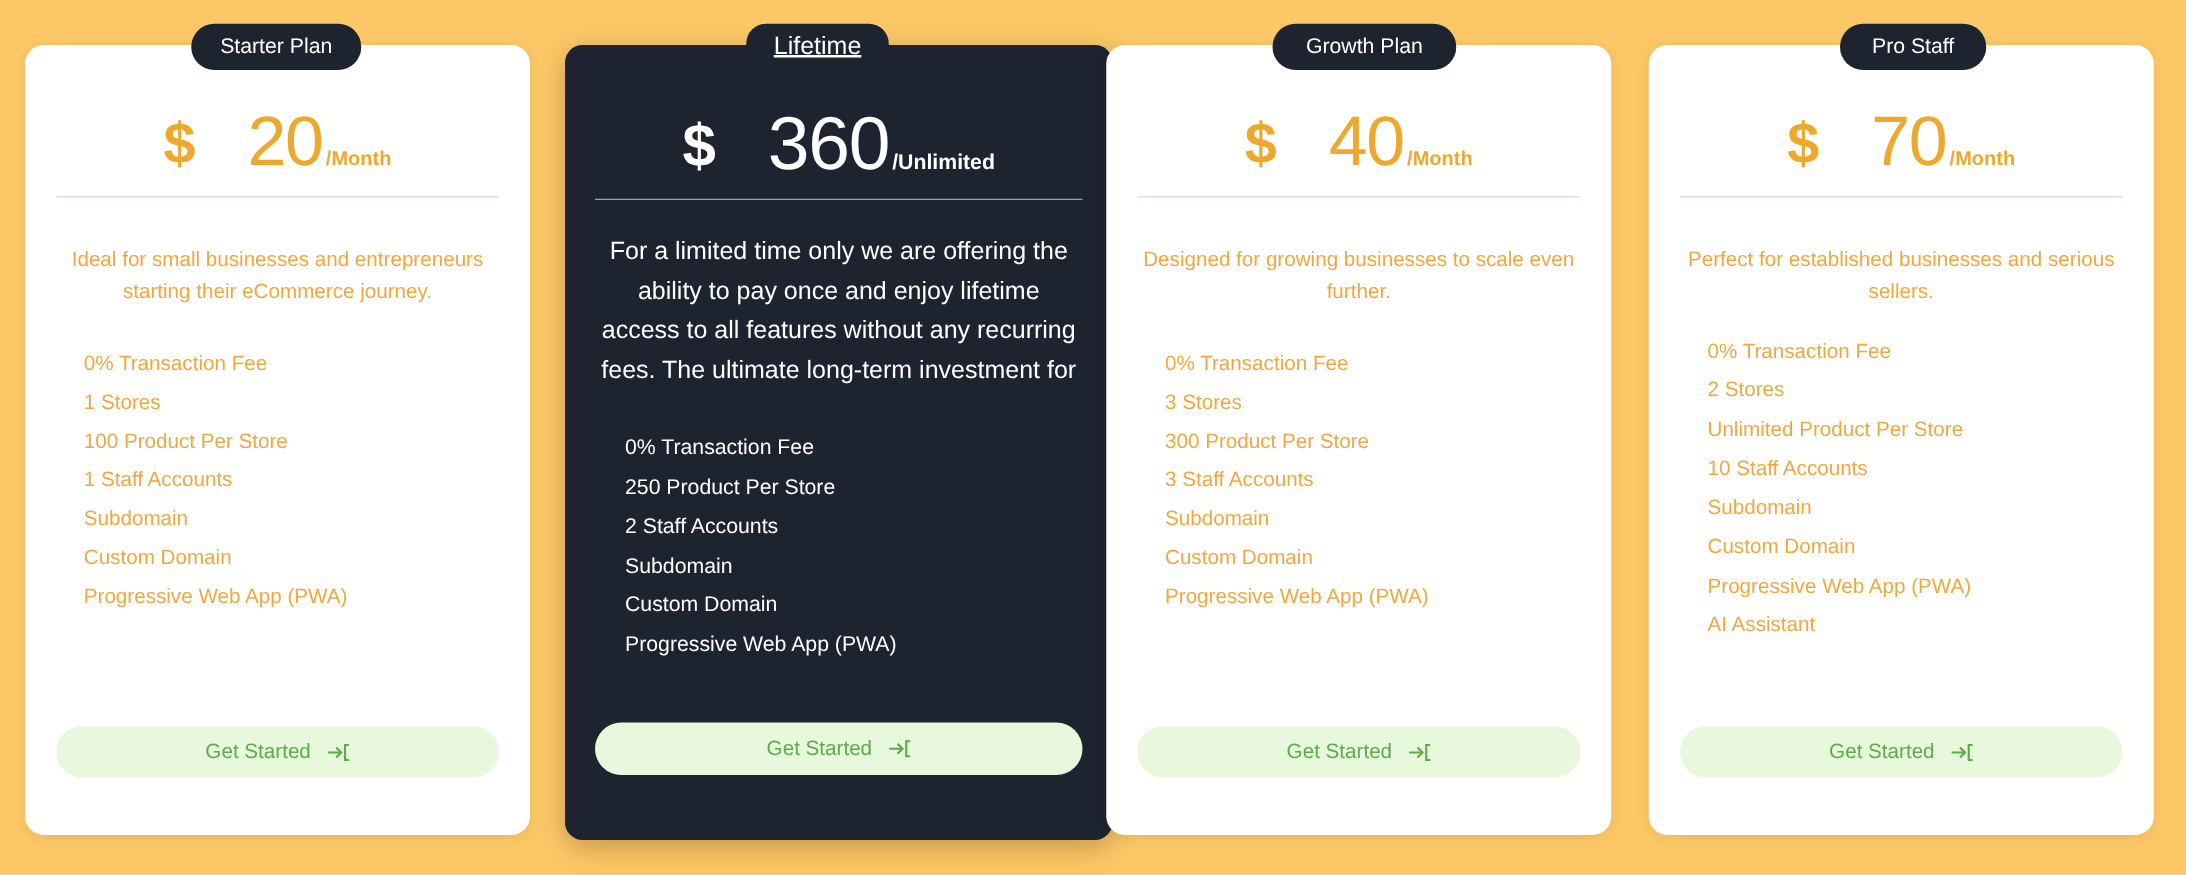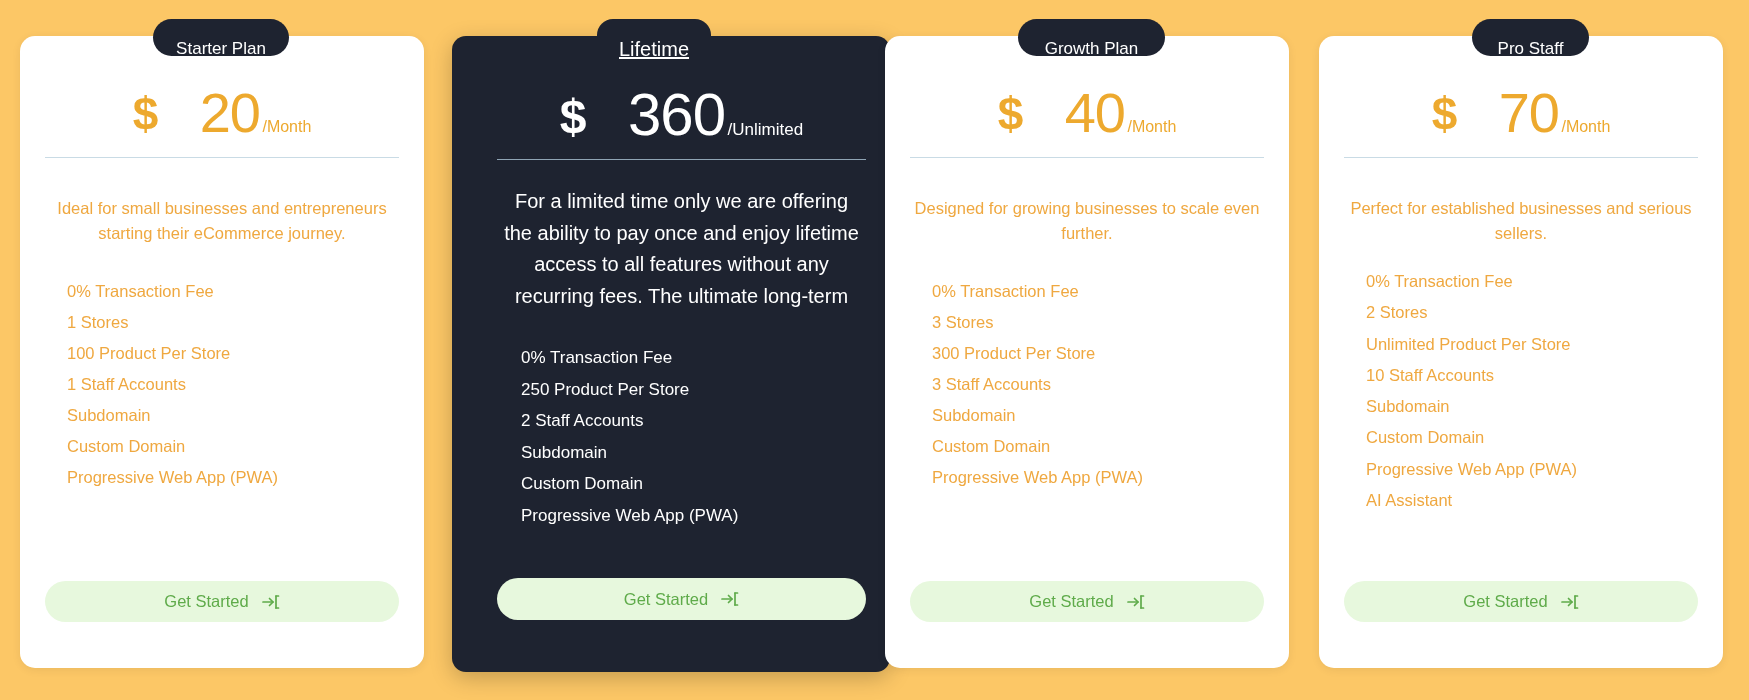--- a/index.html
+++ b/index.html
@@ -43,35 +43,34 @@
   .plan-card.card-3 { left: 1319px; }
 
   .plan-card.featured {
     left: 452px;
     top: 36px;
     width: 438px;
     height: 636px;
     background: #1e2330;
     border-radius: 14px;
     box-shadow: 0 6px 22px rgba(0,0,0,0.22);
-    padding-left: 21px;
   }
 
   
   .plan-badge {
     position: absolute;
     top: 19px;
     background: #1e2330;
     color: #ffffff;
     border-radius: 20px;
     font-size: 17px;
     line-height: 36px;
     height: 37px;
     text-align: center;
-    padding: 12px 22px;
+    padding: 0 22px;
     white-space: nowrap;
     z-index: 3;
   }
 
   .plan-badge.badge-0 { left: 153px; width: 136px; }
   .plan-badge.badge-1 {
     left: 597px;
     width: 114px;
     top: 19px;
     border-radius: 16px 16px 0 0;
@@ -112,21 +111,21 @@
   .price-amount {
     font-size: 56px;
     font-weight: normal;
     color: #eda92e;
     letter-spacing: -1px;
     margin-left: 37px;
   }
 
   .price-period {
     font-size: 16px;
-    font-weight: normal;
+    font-weight: bold;
     color: #eda92e;
     margin-left: -2px;
   }
 
   .featured .price-currency,
   .featured .price-amount,
   .featured .price-period { color: #ffffff; }
 
   .featured .price-currency { font-size: 48px; }
   .featured .price-amount  { font-size: 60px; }

